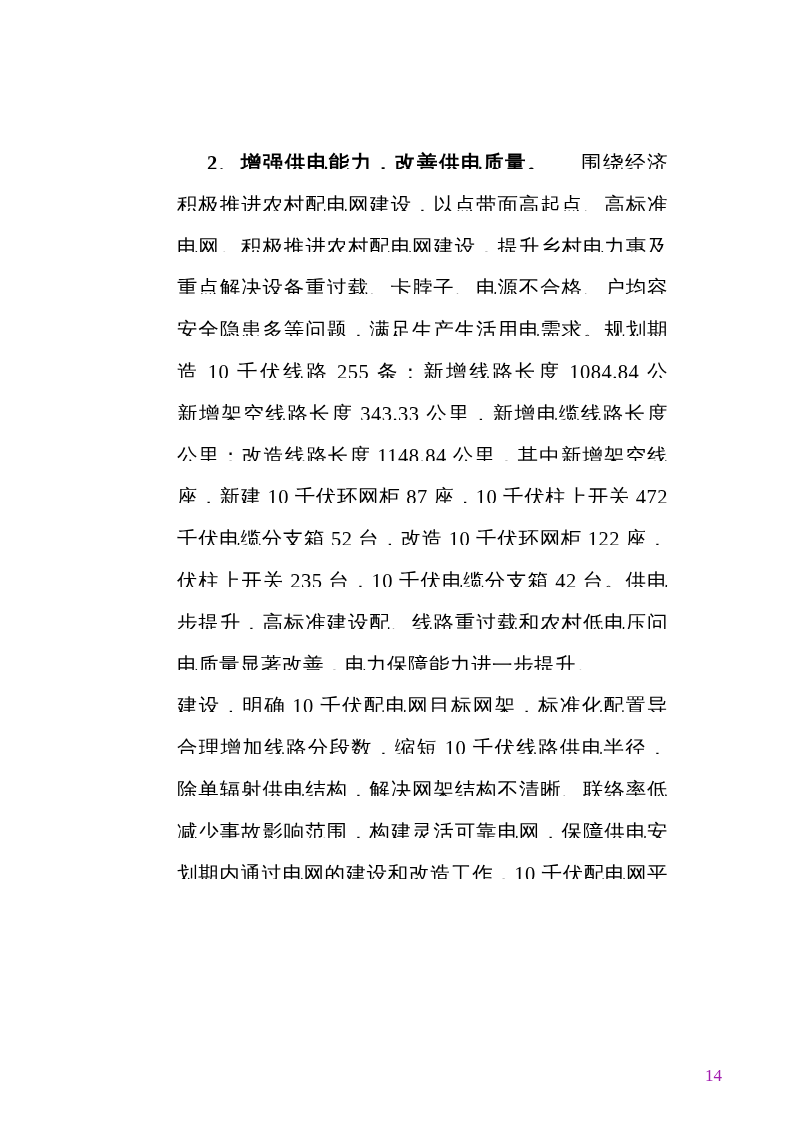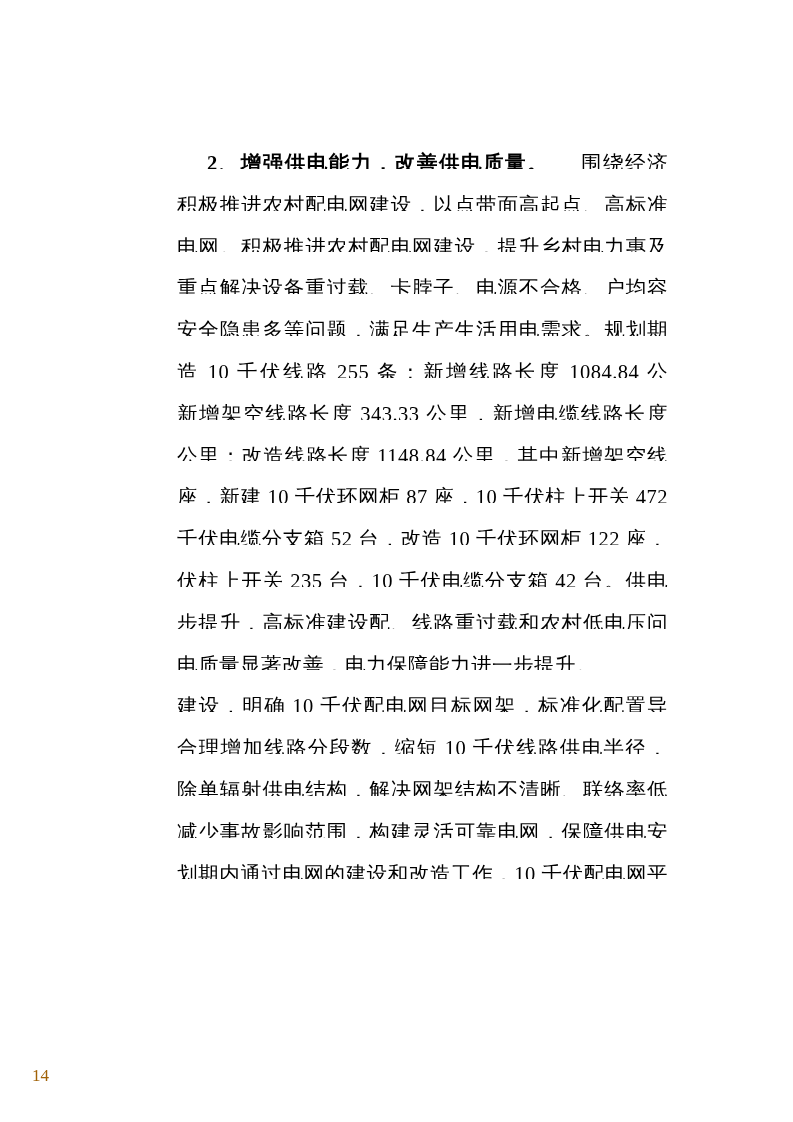--- a/index.html
+++ b/index.html
@@ -44,24 +44,24 @@
     padding-left: 46px;
   }
   .line .bold {
     font-weight: bold;
   }
   .page-number {
     position: absolute;
     left: 0;
     width: 722px;
     top: 1032px;
-    text-align: left;
+    text-align: right;
     font-size: 17px;
     line-height: 24px;
-    color: #a16207;
+    color: #a21caf;
   }
 </style>
 </head>
 <body>
 
 <div class="page">
 
   <div class="text-block">
 
   <div class="line justify indent"><span class="bold">2、增强供电能力，改善供电质量。</span><span>围绕经济增长点，</span></div>

